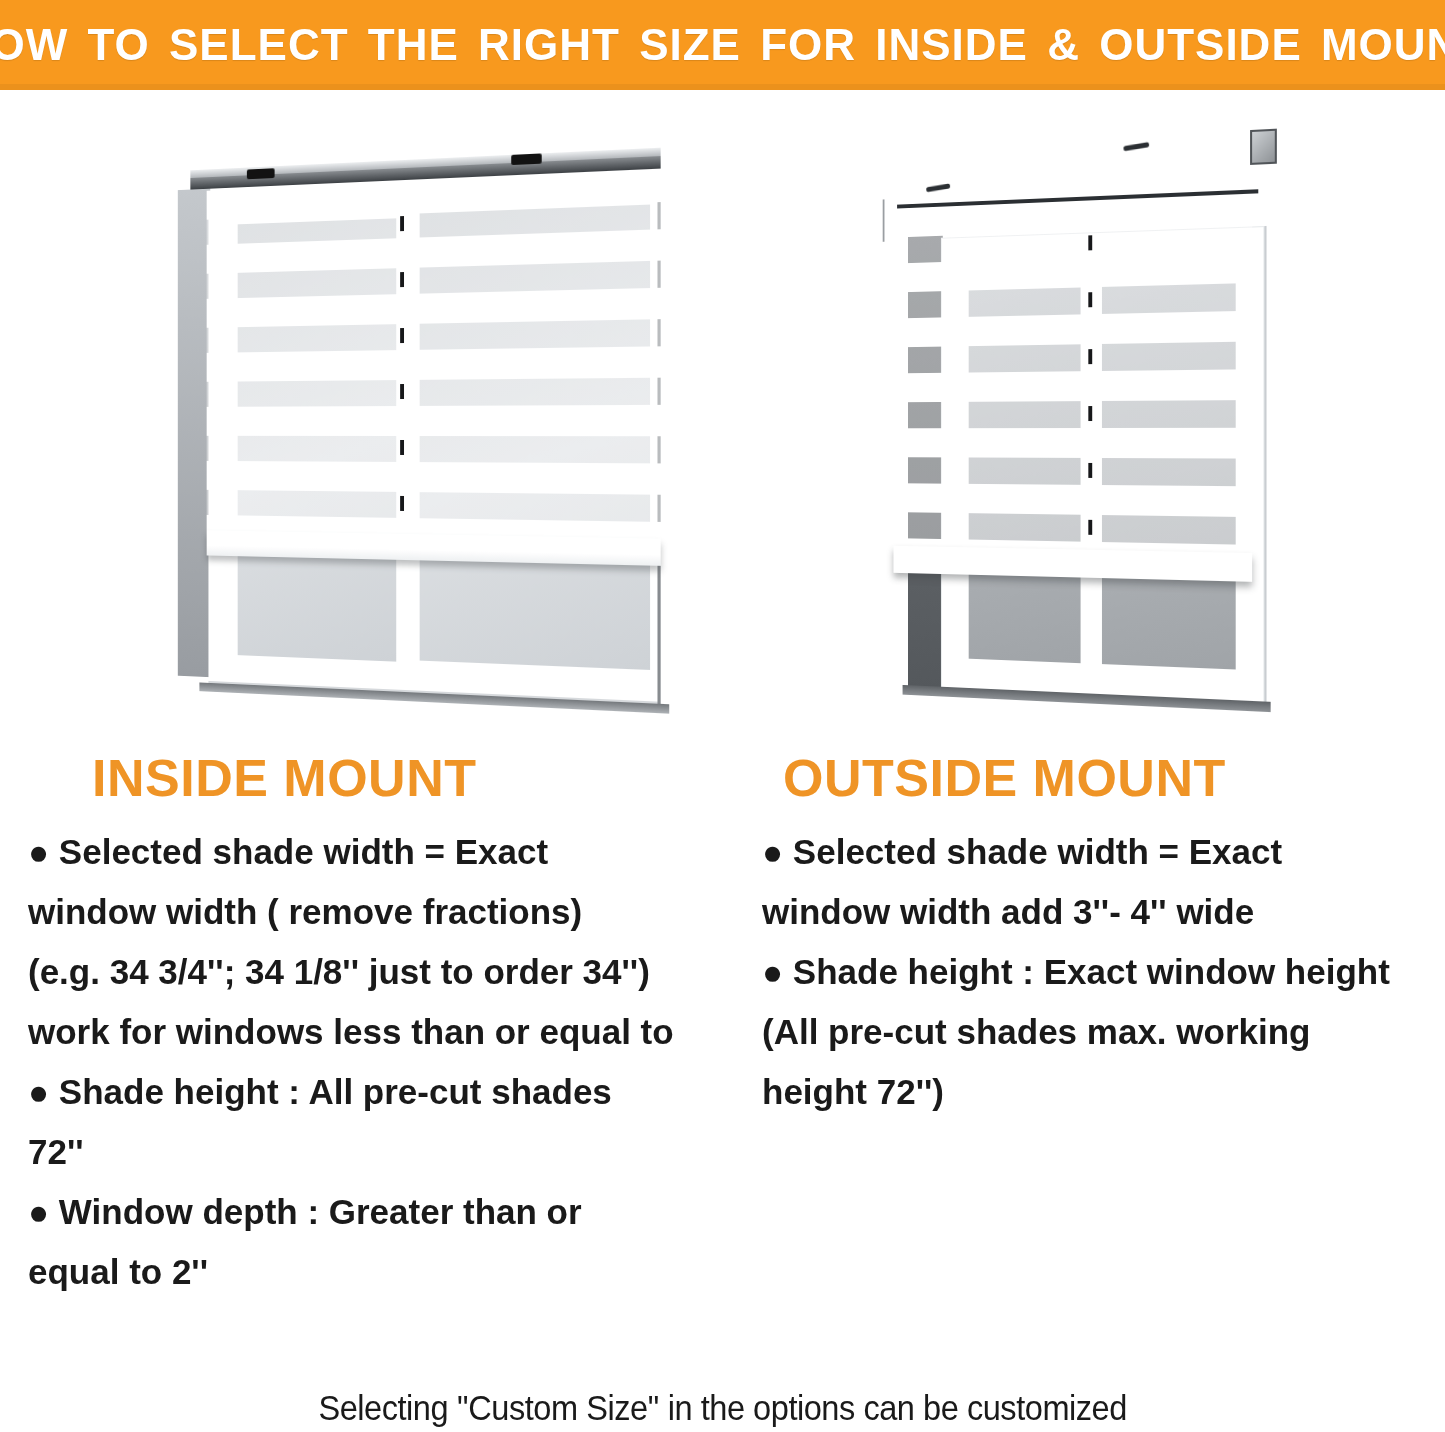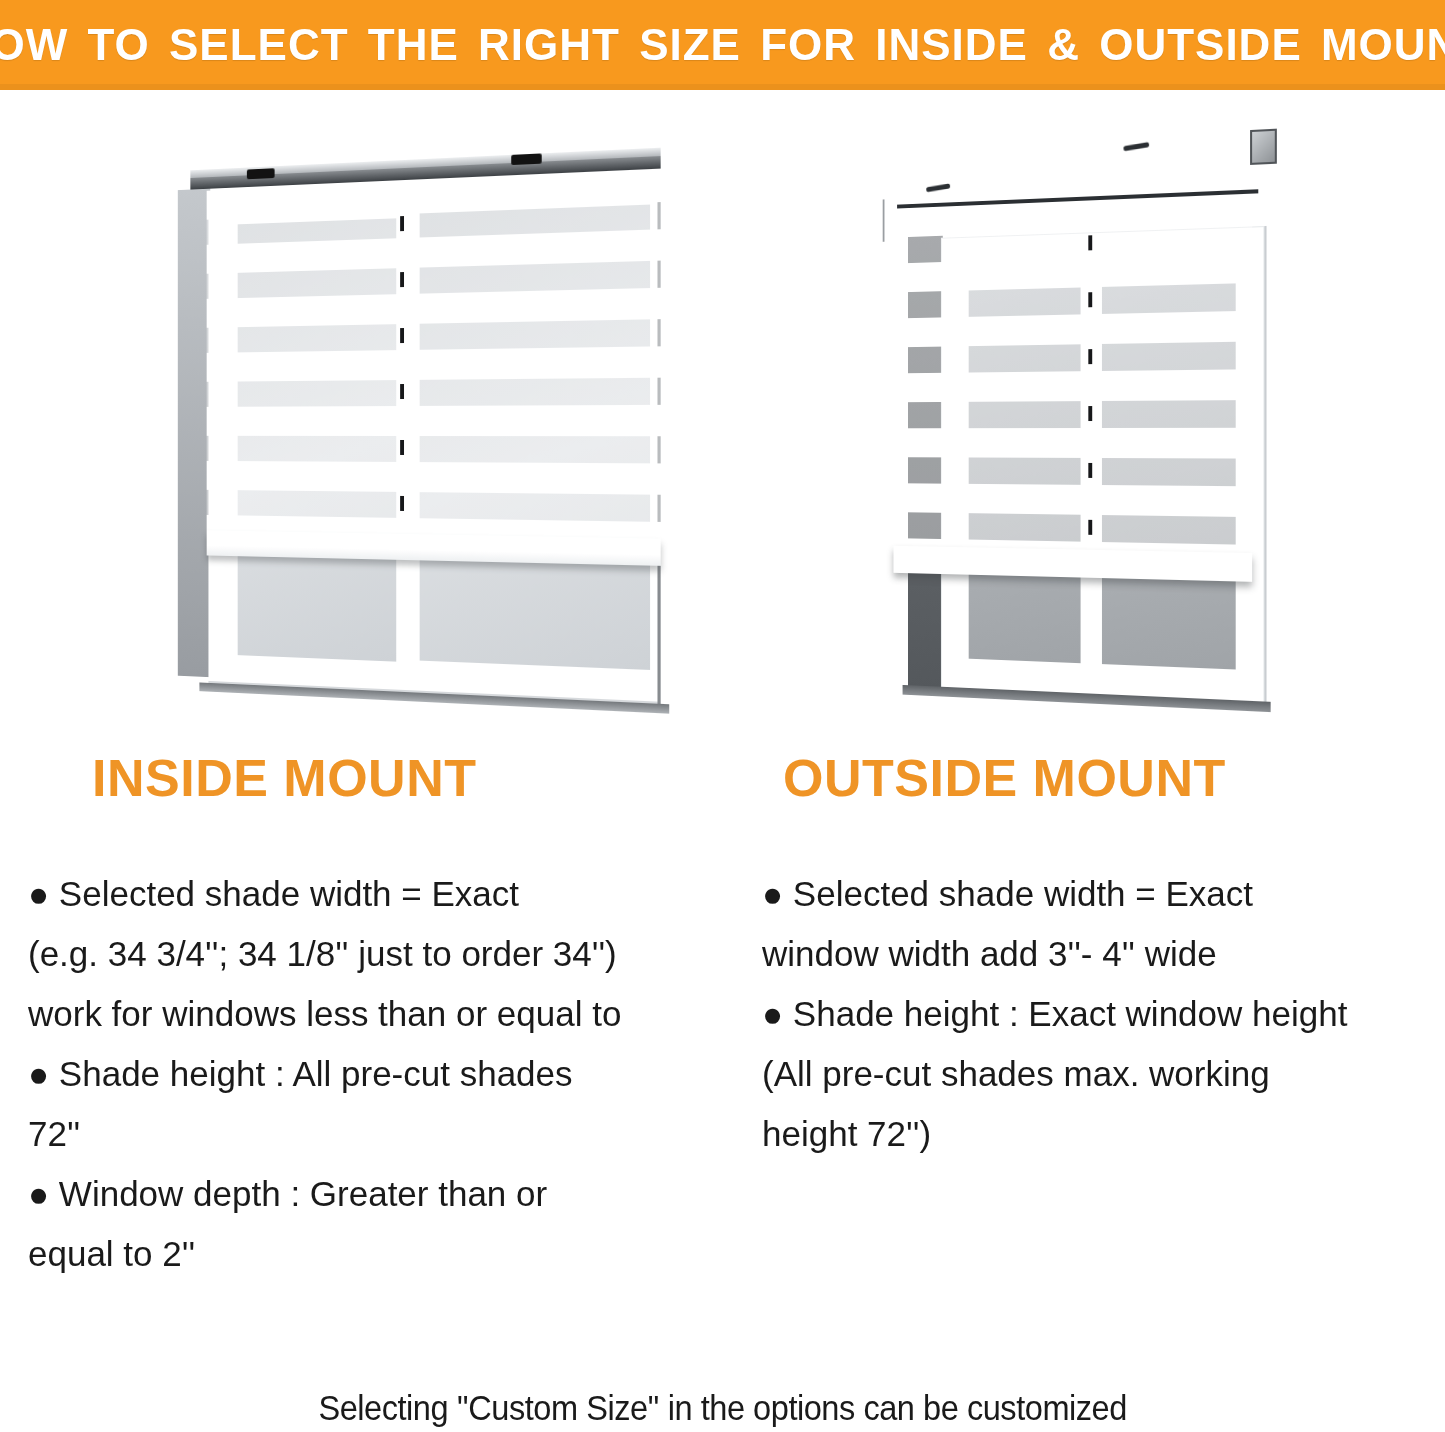--- a/index.html
+++ b/index.html
@@ -71,21 +71,21 @@
                box-shadow:0 5px 7px rgba(60,64,68,.4); }
 
   
   .heading {
     position:absolute; font-size:52px; font-weight:bold;
     color:var(--accent,#EF9426); letter-spacing:0.5px; white-space:nowrap;
   }
   .h-inside  { left:44px;  top:748px;margin-left:48px; }
   .h-outside { left:783px; top:748px;text-align:right; }
 
-  .col { position:absolute; top:864px; }
+  .col { position:absolute; top:822px;font-weight:bold; }
   .col-left  { left:28px;  width:714px; }
   .col-right { left:762px; width:680px; }
   .line {
     height:60px; line-height:60px; font-size:35px; white-space:nowrap;
     color:var(--text,#1a1a1a);
   }
 
   .footer { position:absolute; left:0; top:1388px; width:1445px; text-align:center; }
   .footer-text {
     display:inline-block; font-size:35px; letter-spacing:-0.5px;
@@ -134,20 +134,21 @@
       <div class="part o-ticks"></div>
       <div class="part o-rail"></div>
     </div>
   </div>
 
   <h2 class="heading h-inside">INSIDE MOUNT</h2>
   <h2 class="heading h-outside">OUTSIDE MOUNT</h2>
 
   <div class="col col-left">
     <div class="line">● Selected shade width = Exact</div>
+    <div class="line">window width ( remove fractions)</div>
     <div class="line">(e.g. 34 3/4''; 34 1/8'' just to order 34'')</div>
     <div class="line">work for windows less than or equal to</div>
     <div class="line">● Shade height : All pre-cut shades</div>
     <div class="line">72''</div>
     <div class="line">● Window depth : Greater than or</div>
     <div class="line">equal to 2''</div>
   </div>
 
   <div class="col col-right">
     <div class="line">● Selected shade width = Exact</div>

